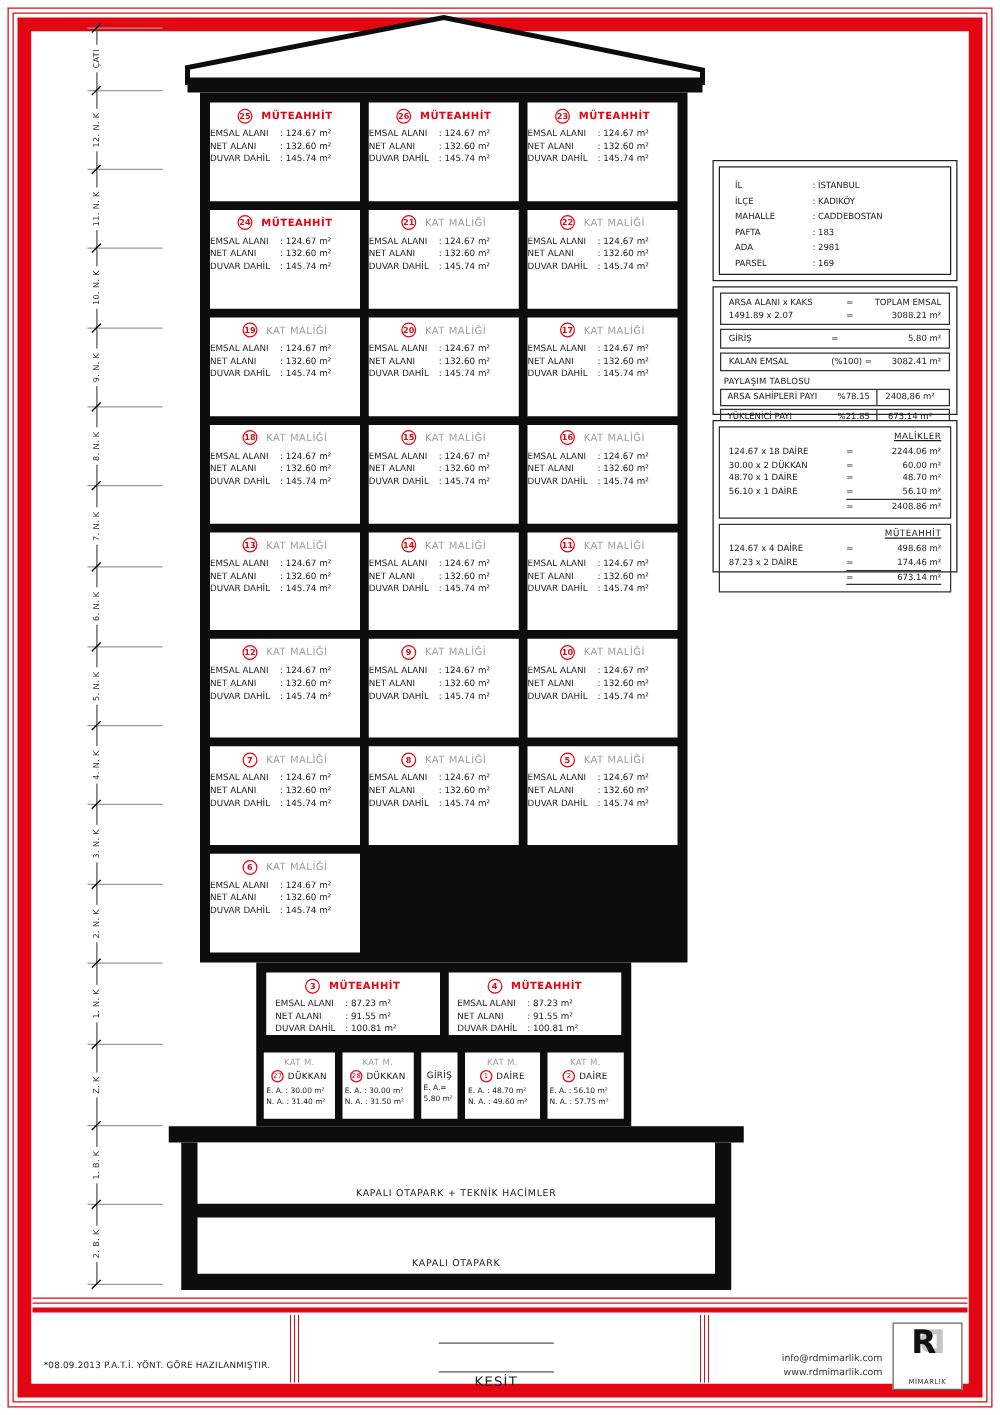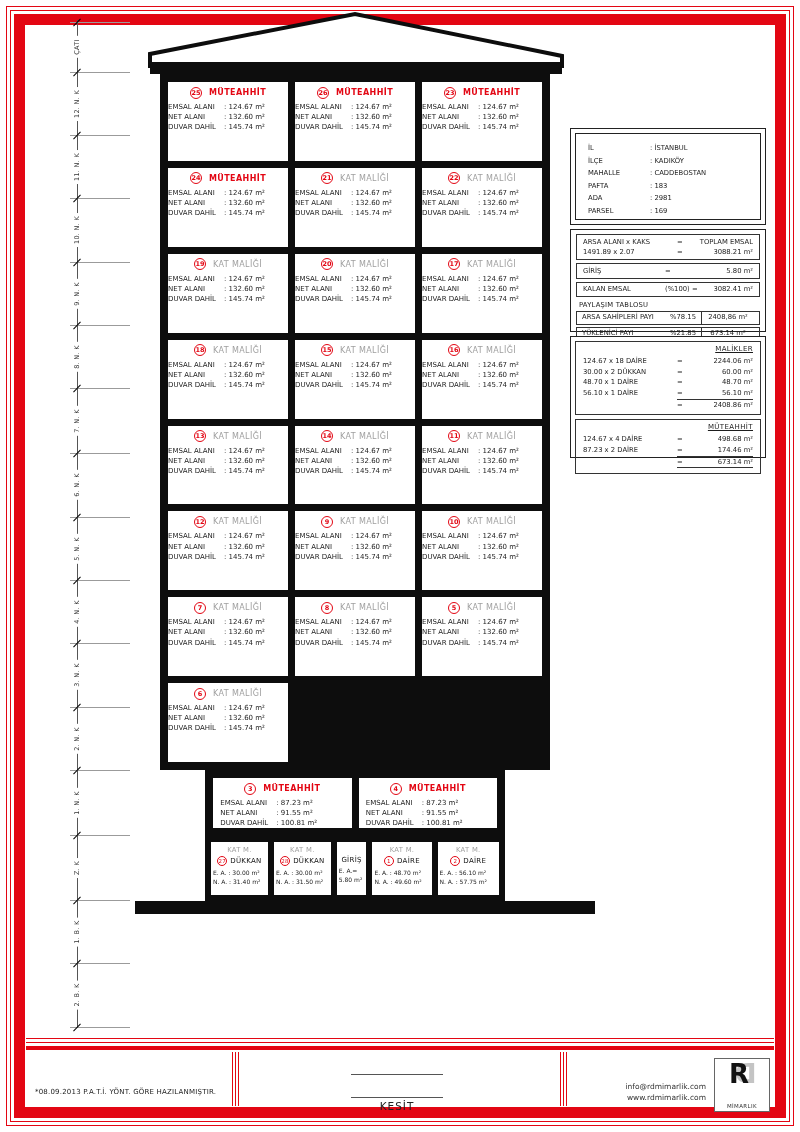--- a/index.html
+++ b/index.html
@@ -696,20 +696,24 @@
         </div>
         <div class="g-lines">
           <div>E. A. : 56.10 m²</div>
           <div>N. A. : 57.75 m²</div>
         </div>
       </div>
     </div>
 
   <div class="ground-slab"></div>
 
+  <div class="basement">
+    <div class="b-row r1">KAPALI OTAPARK + TEKNİK HACİMLER</div>
+    <div class="b-row r2">KAPALI OTAPARK</div>
+  </div>
 
   <div id="loc-box" class="panel-box">
     <div class="inner-frame" id="loc-rows">
         <div class="loc-row">
           <span class="loc-label">İL</span>
           <span class="loc-value">: İSTANBUL</span>
         </div>
         <div class="loc-row">
           <span class="loc-label">İLÇE</span>
           <span class="loc-value">: KADIKÖY</span>

